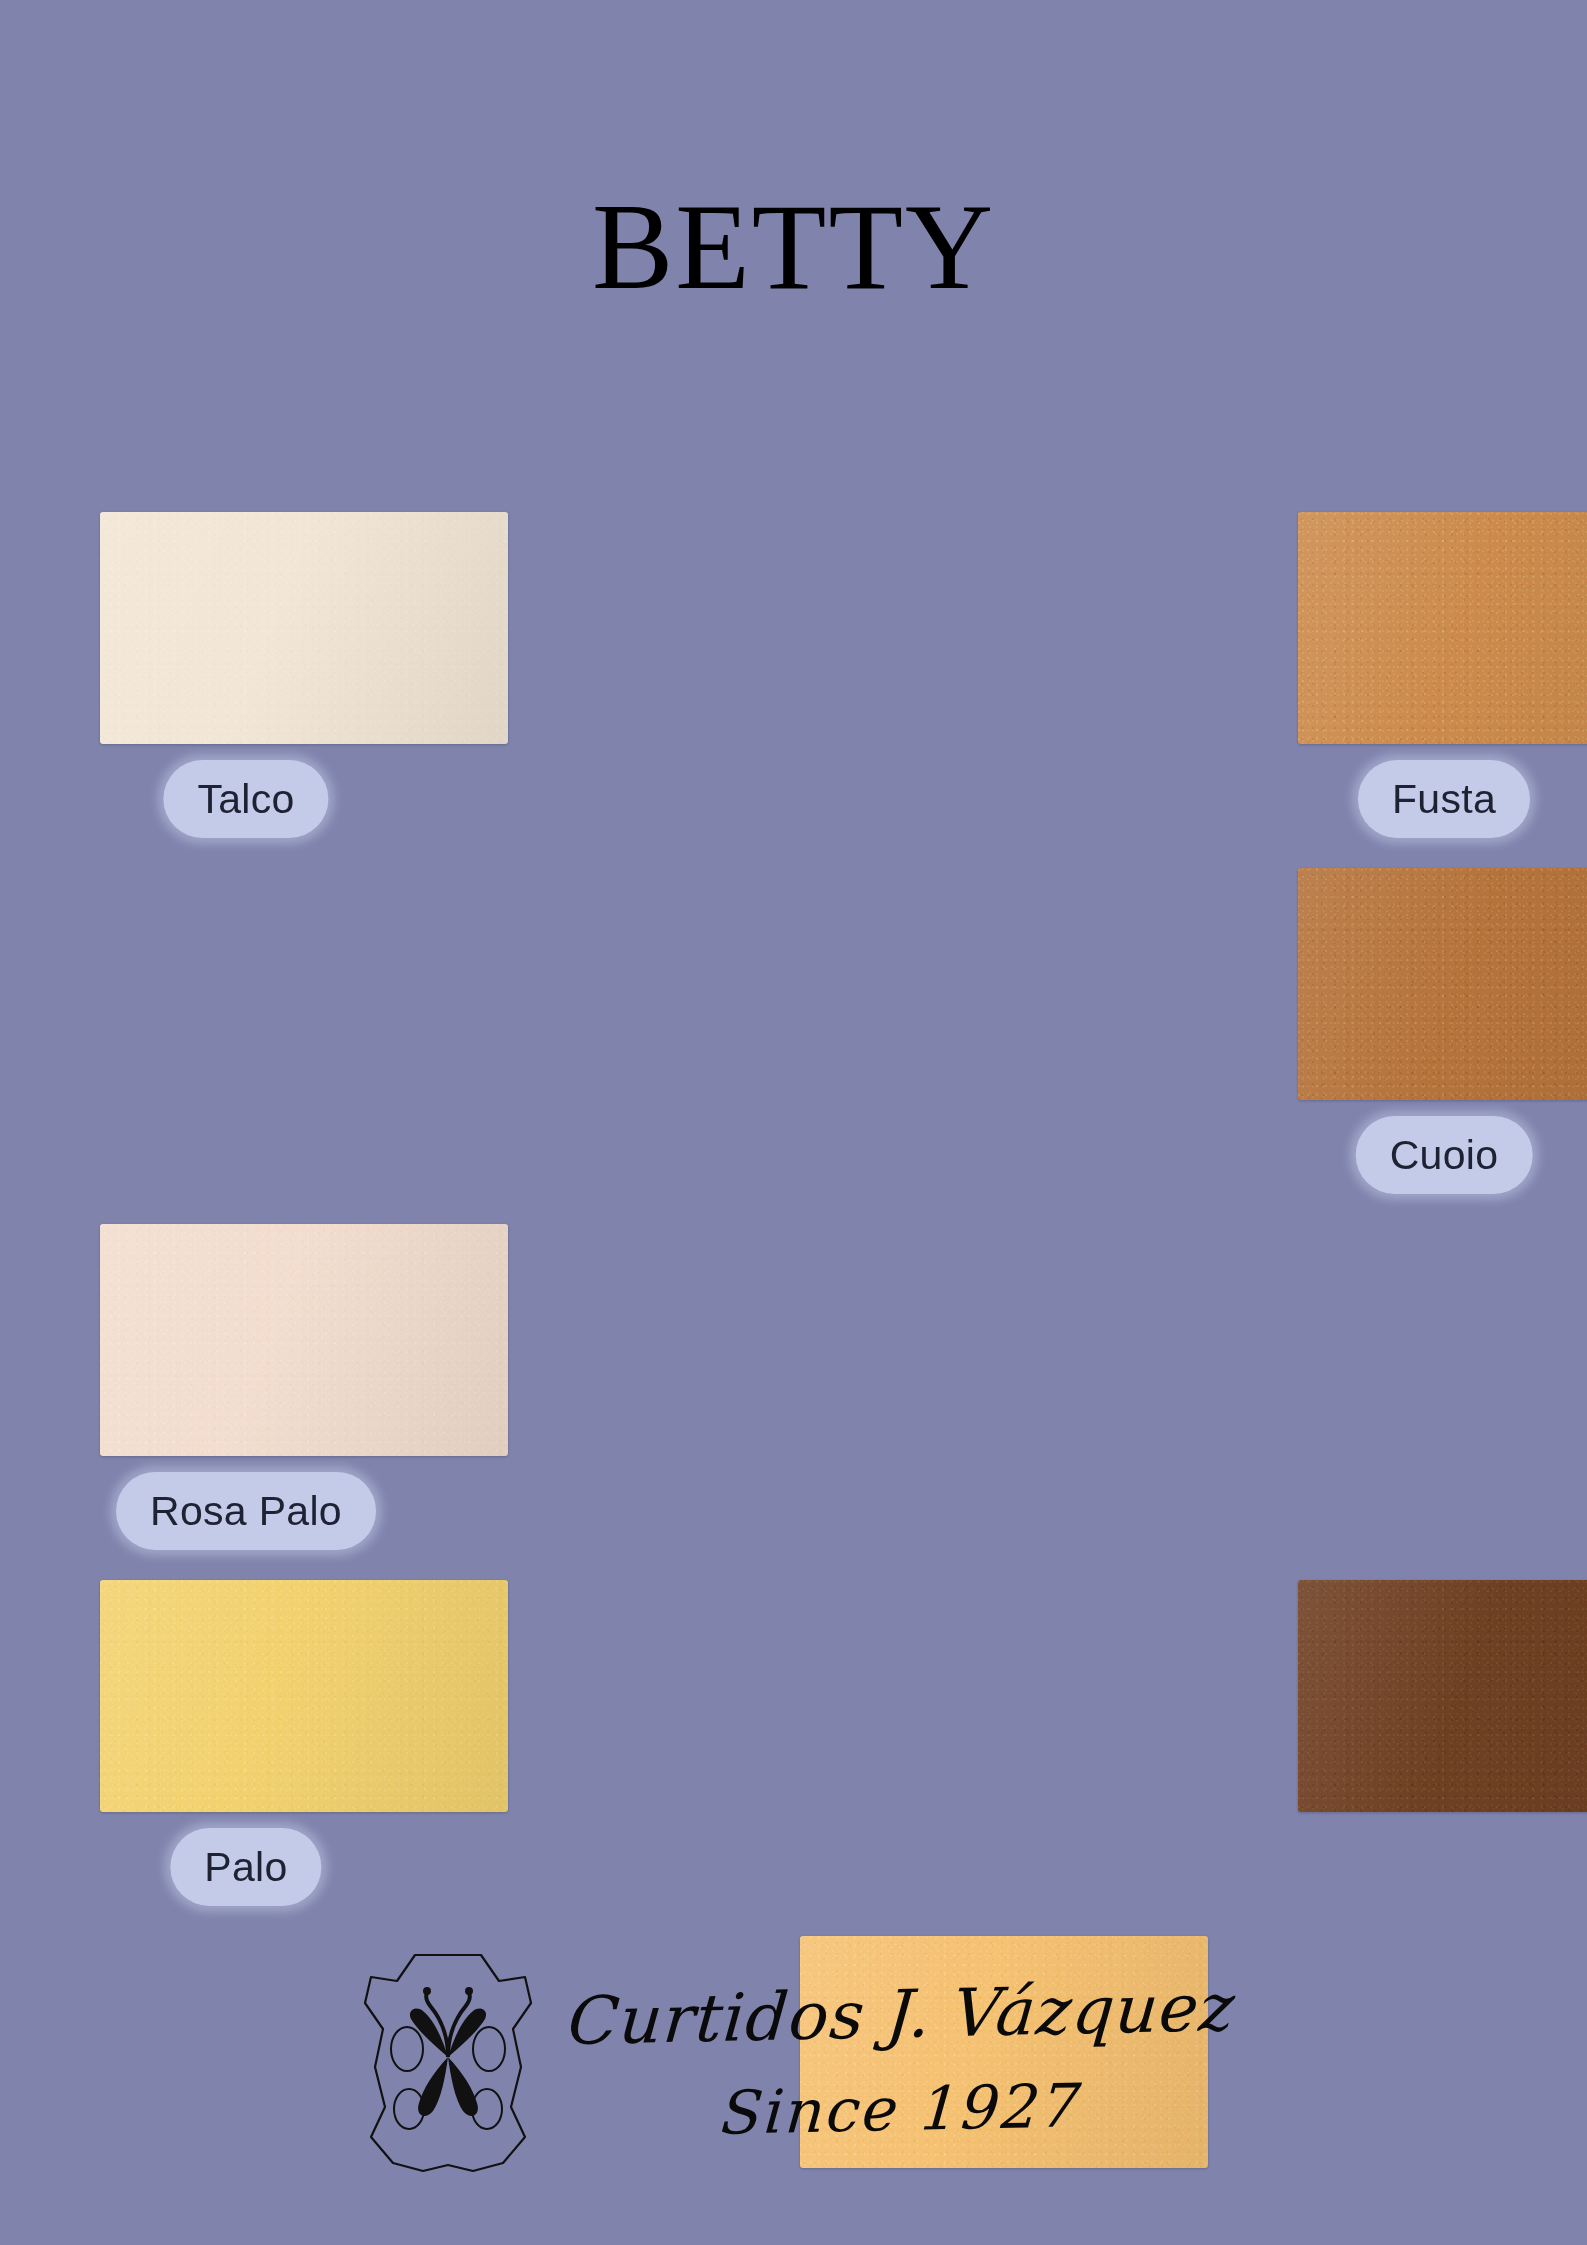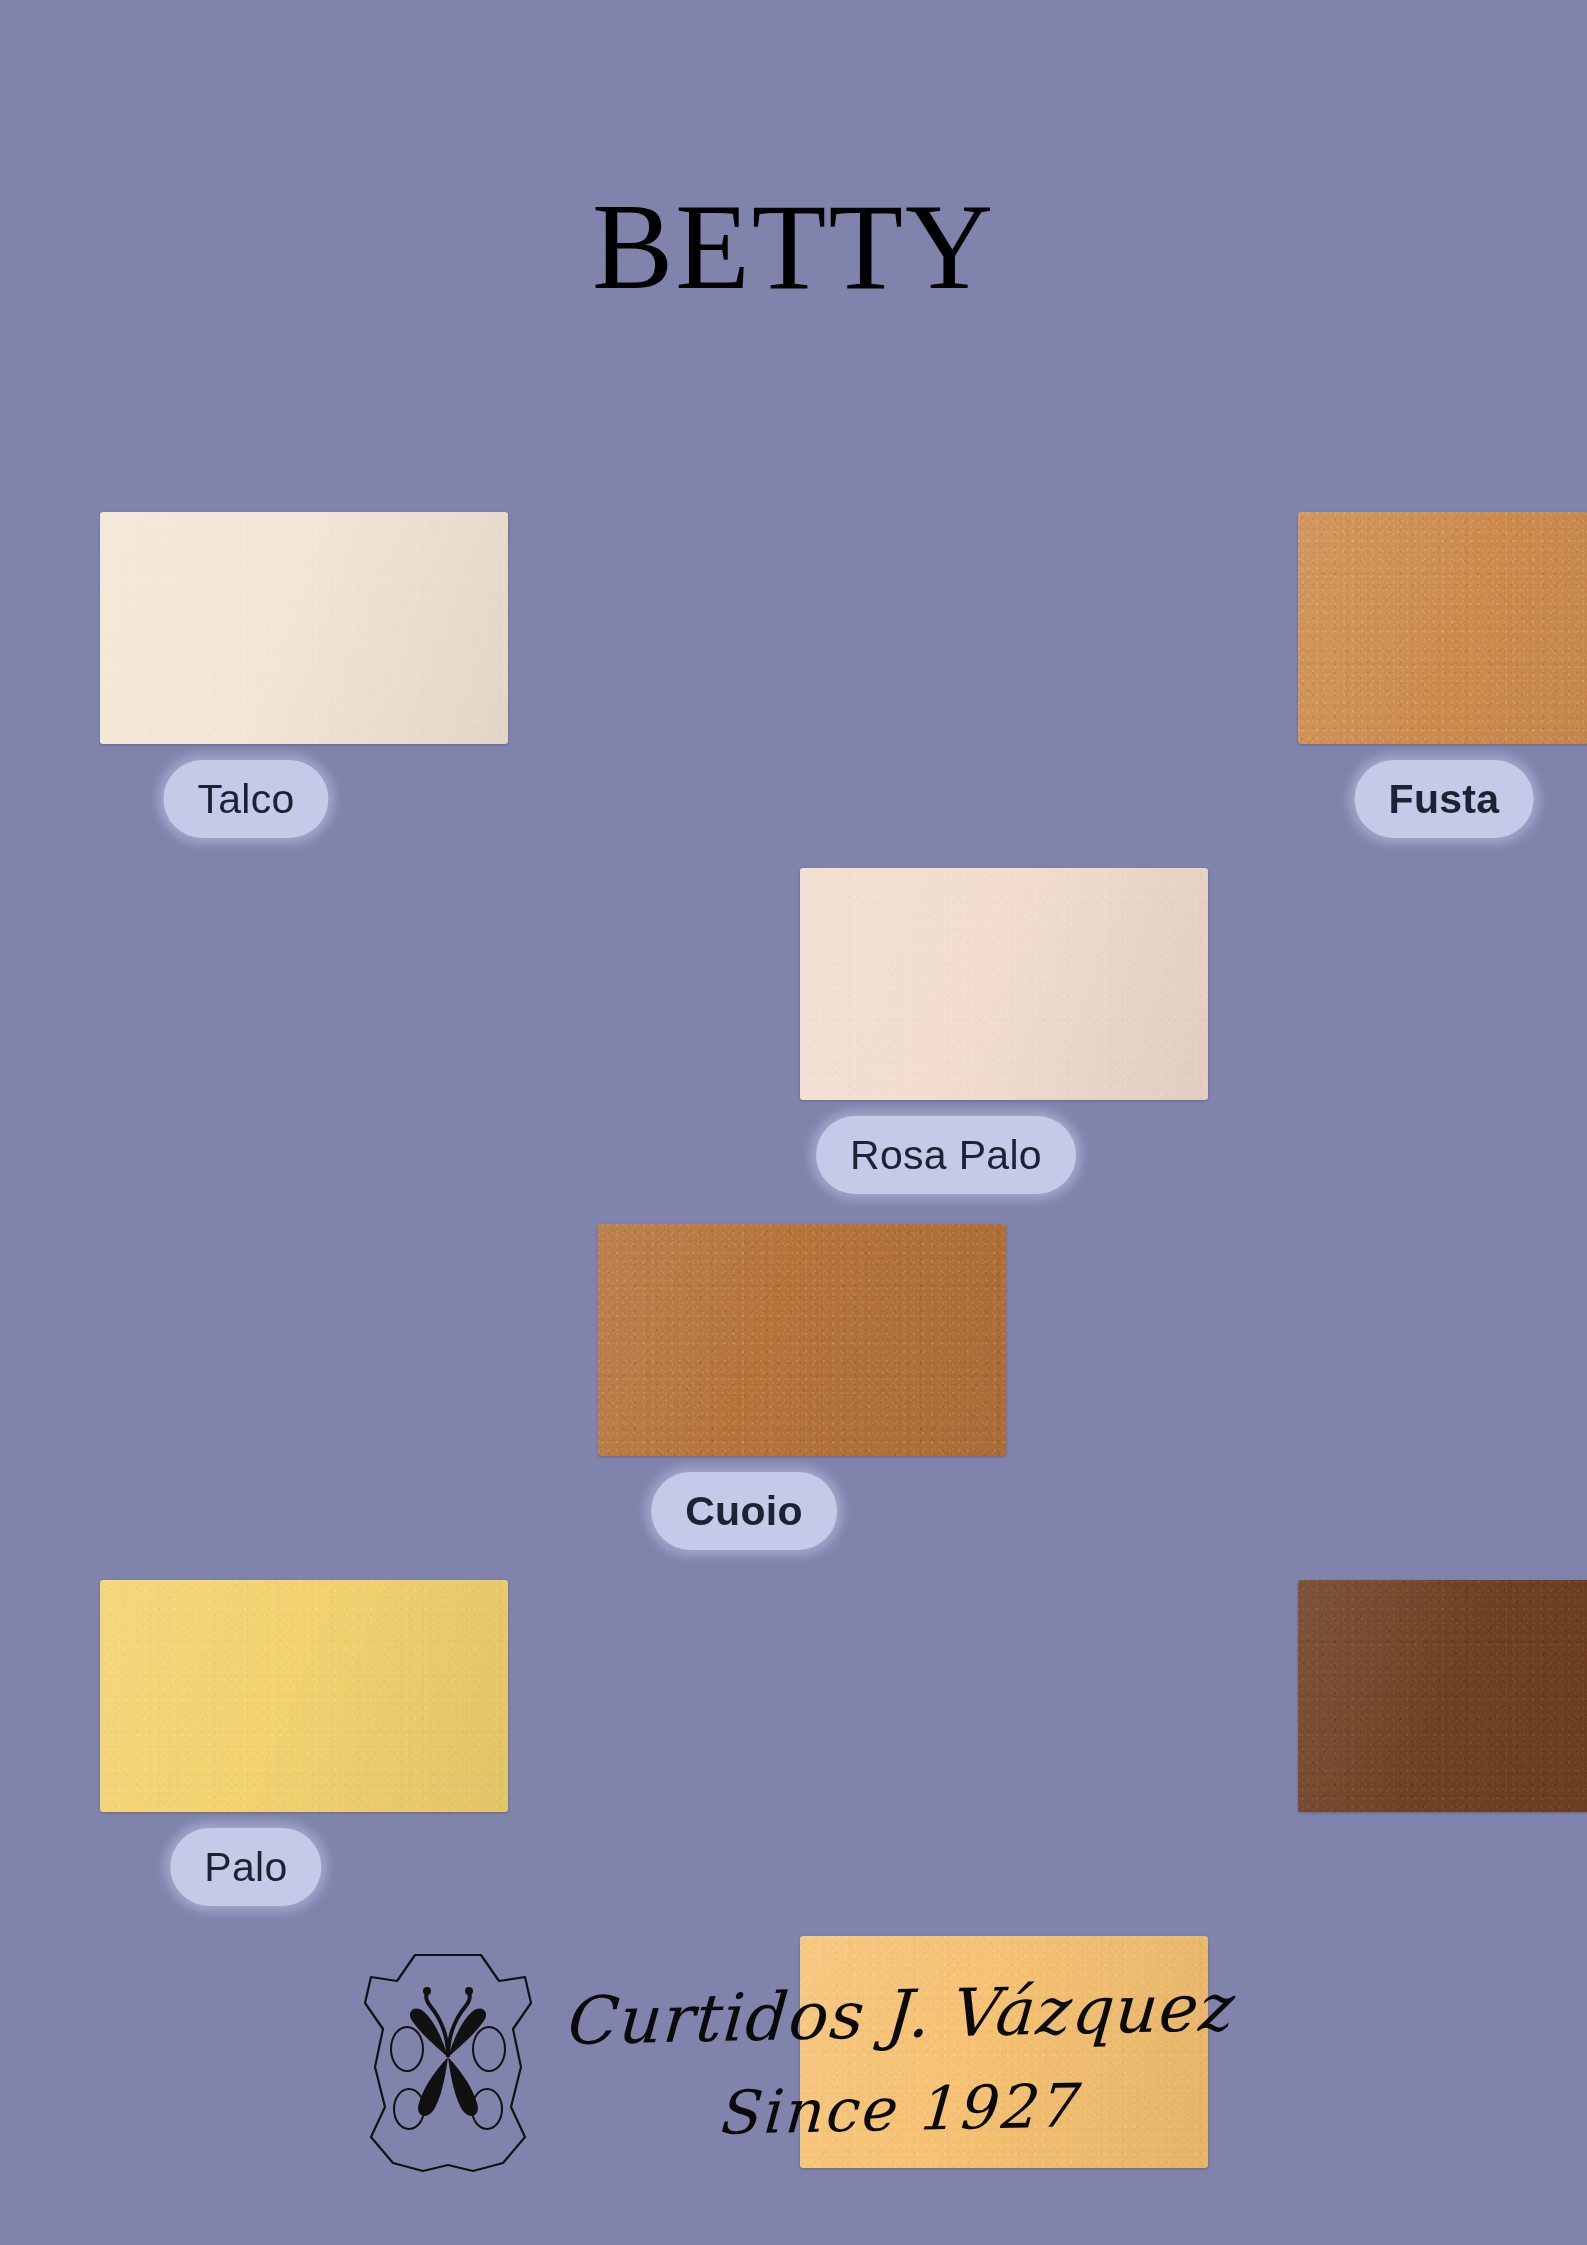--- a/index.html
+++ b/index.html
@@ -92,21 +92,21 @@
     border-radius:40px;
     background:#c3cbe8;
     color:#1e2233;
     font-size:41px;
     font-weight:400;
     letter-spacing:.3px;
     white-space:nowrap;
     box-shadow:0 0 10px 6px rgba(195,203,232,.45);
   }
   .cell.col0 .pill{ left:150px; transform:translateX(-50%); }
-  .cell.col1 .pill{ left:648px; transform:translateX(-50%);font-weight:bold; }
+  .cell.col1 .pill{ left:648px; transform:translateX(-50%); }
 
   
   .footer{
     position:absolute;
     left:0; right:0;
     bottom:58px;
     display:flex;
     align-items:center;
     justify-content:center;
     gap:26px;
@@ -148,33 +148,33 @@
       <div class="pill">Talco</div>
     </div>
     <div class="cell col1">
       <div class="swatch" style="background: rgb(204, 139, 77);">
         <div class="grain"></div>
         <div class="sheen"></div>
       </div>
       <div class="pill">Fusta</div>
     </div>
     <div class="cell col2"></div>
+    <div class="cell col1">
+      <div class="swatch" style="background: rgb(181, 115, 60);">
+        <div class="grain"></div>
+        <div class="sheen"></div>
+      </div>
+      <div class="pill">Cuoio</div>
+    </div>
     <div class="cell col0">
       <div class="swatch" style="background: rgb(242, 221, 206);">
         <div class="grain"></div>
         <div class="sheen"></div>
       </div>
       <div class="pill">Rosa Palo</div>
-    </div>
-    <div class="cell col1">
-      <div class="swatch" style="background: rgb(181, 115, 60);">
-        <div class="grain"></div>
-        <div class="sheen"></div>
-      </div>
-      <div class="pill">Cuoio</div>
     </div>
     <div class="cell col2"></div>
     <div class="cell col0">
       <div class="swatch" style="background: rgb(242, 210, 111);">
         <div class="grain"></div>
         <div class="sheen"></div>
       </div>
       <div class="pill">Palo</div>
     </div>
     <div class="cell col1">

